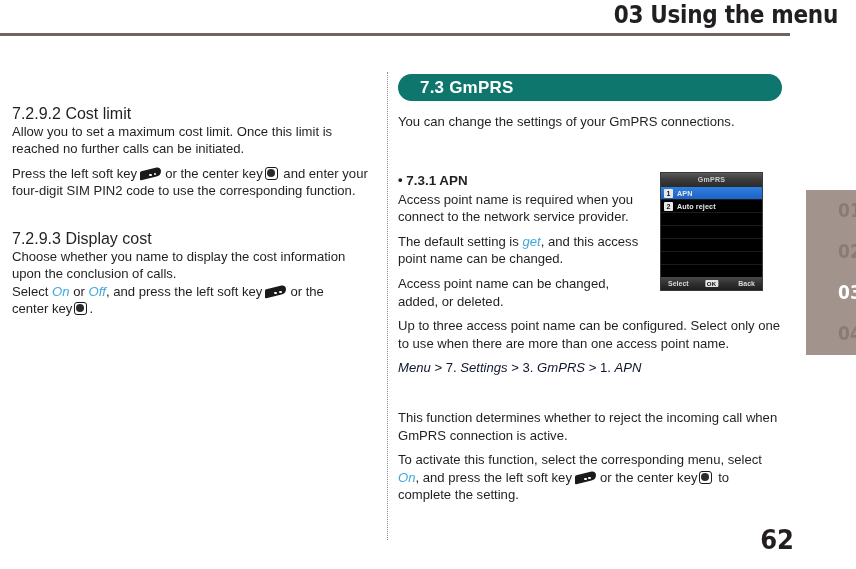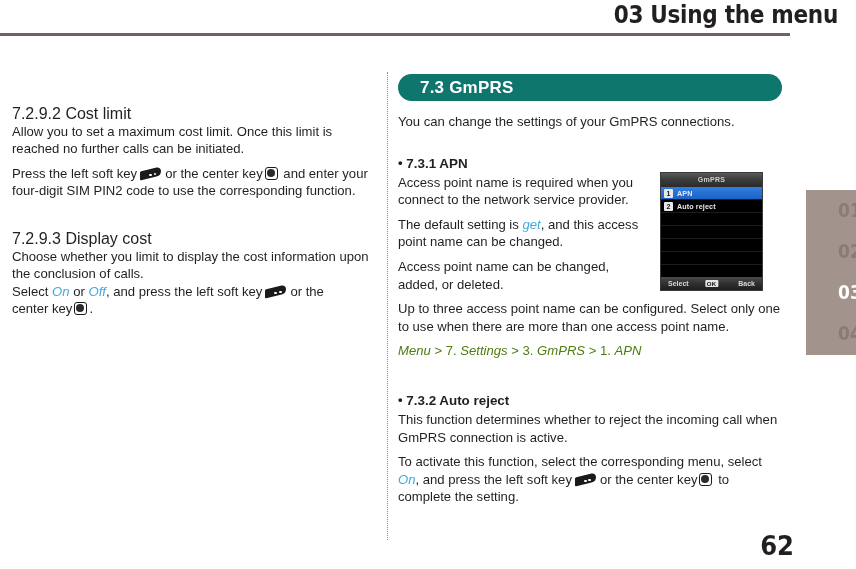--- a/index.html
+++ b/index.html
@@ -52,41 +52,41 @@
 
   
   p {
     font-size: 13.1px;
     line-height: 17.6px;
     color: #231f20;
     margin-bottom: 2px;
   }
   .tight { margin-bottom: 0; }
   .gap-sm { margin-bottom: 7px; }
-  .gap-lg { margin-bottom: 24px; }
+  .gap-lg { margin-bottom: 41px; }
   .subhead {
     font-size: 16px;
     line-height: 17.6px;
     color: #231f20;
     margin-bottom: 0;
   }
   .bullet-head {
     font-size: 13.4px;
     font-weight: bold;
     color: #231f20;
     line-height: 18px;
     margin-bottom: 1px;
   }
   .bullet-head .dot {
     font-size: 13px;
     position: relative;
     top: -1px;
   }
   .hl { color: #3fa9dc; font-style: italic; }
-  .path { color: #4d7c0f; }
+  .path { color: #0f172a; }
   .path i { font-style: italic; }
 
   
   .section-pill {
     width: 384px;
     height: 27px;
     background: #0f766e;
     border-radius: 14px;
     color: #ffffff;
     font-size: 17px;
@@ -228,21 +228,21 @@
     font-weight: bold;
     color: #8a7b74;
     font-family: "DejaVu Sans Condensed", "Liberation Sans Narrow", "Liberation Sans", sans-serif;
     padding-left: 32px;
   }
   .tab-item.active { color: #ffffff; }
 
   
   .page-num {
     position: absolute;
-    right: 62px; bottom: 8px;
+    right: 62px; bottom: 14px;
     font-size: 27px;
     font-weight: bold;
     color: #231f20;
     font-family: "DejaVu Sans Condensed", "Liberation Sans Narrow", "Liberation Sans", sans-serif;
   }
 </style>
 </head>
 <body>
 
 <div class="page">
@@ -257,21 +257,21 @@
     <div>
       <p class="subhead">7.2.9.2 Cost limit</p>
       <p class="gap-sm">Allow you to set a maximum cost limit. Once this limit is reached no further calls can be initiated.</p>
       <p><span>Press the left soft key</span><span class="key-soft"><span class="blade"></span><span class="d1"></span><span class="d2"></span></span><span>or the center key</span><span class="key-center"></span> <span>and enter your four-digit SIM PIN2 code to use the corresponding function.</span></p>
     </div>
 
     <div style="height:28px"></div>
 
     <div>
       <p class="subhead">7.2.9.3 Display cost</p>
-      <p class="tight">Choose whether you limit to display the cost information upon the conclusion of calls.</p>
+      <p class="tight">Choose whether you name to display the cost information upon the conclusion of calls.</p>
       <p class="tight"><span>Select</span>
         <span class="hl">On</span>
         <span>or</span>
         <span class="hl">Off</span><span>, and press the left soft key</span><span class="key-soft"><span class="blade"></span><span class="d1"></span><span class="d2"></span></span><span>or the</span></p>
       <p style=""><span>center key</span><span class="key-center"></span><span>.</span></p>
     </div>
 
   </div>
 
   <div class="col-right">
@@ -289,22 +289,20 @@
         <span class="hl">get</span><span>, and this access point name can be changed.</span></p>
       <p class="gap-sm" style="width:252px">Access point name can be changed, added, or deleted.</p>
       <p class="gap-sm">Up to three access point name can be configured. Select only one to use when there are more than one access point name.</p>
 
       <p class="path"><i>Menu</i><span> &gt; </span><span>7. </span><i>Settings</i><span> &gt; </span><span>3. </span><i>GmPRS</i><span> &gt; </span><span>1. </span><i>APN</i></p>
     </div>
 
     <div style="height:30px"></div>
 
     <div>
-      <div class="bullet-head"><span class="dot">•</span>
-        <span>7.3.2  Auto reject</span></div>
 
       <p class="gap-sm">This function determines whether to reject the incoming call when GmPRS connection is active.</p>
 
       <p><span>To activate this function, select the corresponding menu, select</span><br><span class="hl">On</span><span>, and press the left soft key</span><span class="key-soft"><span class="blade"></span><span class="d1"></span><span class="d2"></span></span><span>or the center key</span><span class="key-center"></span> <span>to complete the setting.</span></p>
     </div>
 
   </div>
 
   <div class="phone-shot">
     <div class="ph-title">GmPRS</div>

